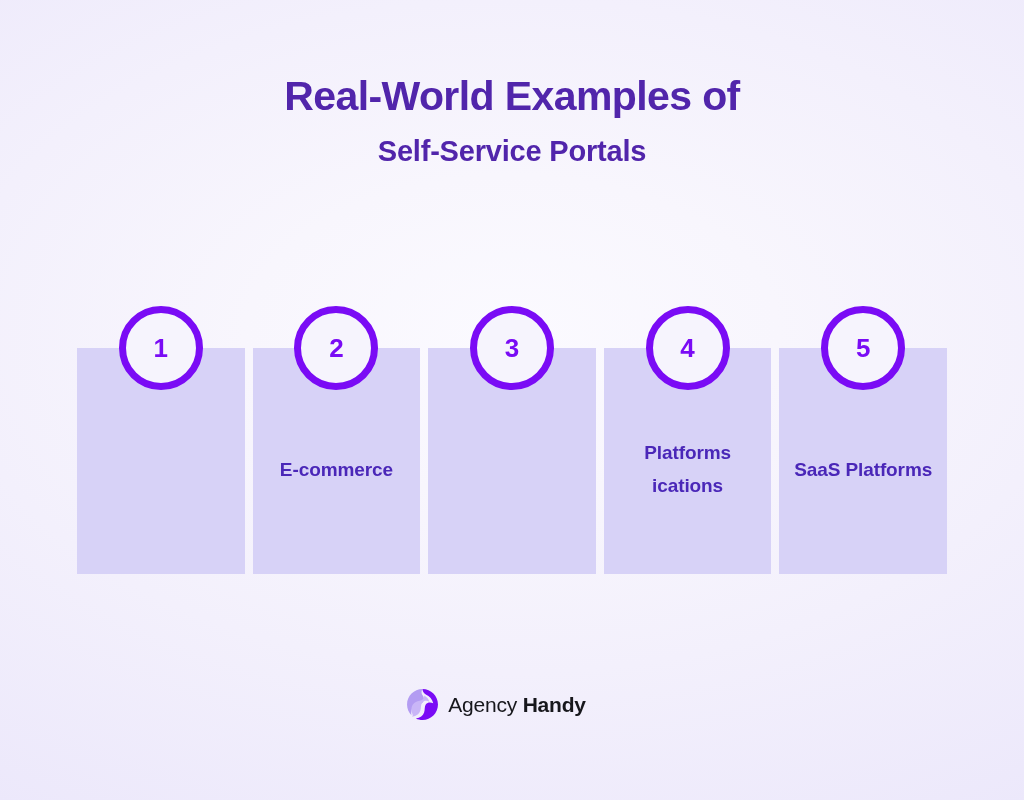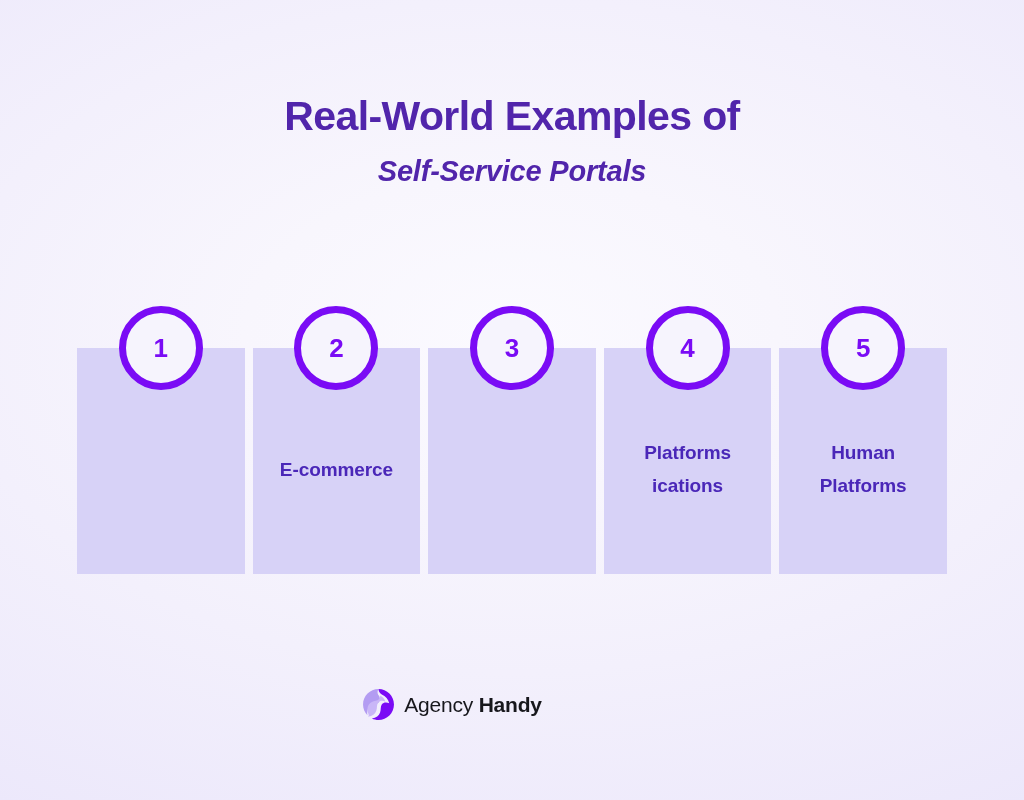--- a/index.html
+++ b/index.html
@@ -37,31 +37,29 @@
     width: 1024px;
     text-align: center;
   }
   .title-main {
     display: block;
     font-size: 41px;
     font-weight: bold;
     color: #5125ab;
     letter-spacing: -0.6px;
     line-height: 1.18;
-    margin-top: 20px;
   }
   .title-sub {
     display: block;
     margin-top: 14px;
     font-size: 29px;
     font-weight: bold;
     color: #5125ab;
     letter-spacing: -0.2px;
     line-height: 1.2;
-    font-style: italic;
   }
 
   
   .cards-row {
     position: absolute;
     left: 77px;
     top: 348px;
     width: 870px;
     height: 226px;
     display: flex;
@@ -112,20 +110,21 @@
   
   .footer-logo {
     position: absolute;
     left: 0;
     top: 688px;
     width: 904px;
     display: flex;
     align-items: center;
     justify-content: center;
     gap: 9px;
+    padding-left: 44px;
   }
   .logo-mark {
     width: 33px;
     height: 33px;
     display: block;
   }
   .logo-wordmark {
     font-size: 21px;
     line-height: 1;
     color: #17171c;
@@ -170,21 +169,21 @@
       <div class="card-badge">
         <span class="card-badge-num">4</span>
       </div>
       <div class="card-label">Platforms ications</div>
     </div>
 
     <div class="card">
       <div class="card-badge">
         <span class="card-badge-num">5</span>
       </div>
-      <div class="card-label">Human Platforms</div>
+      <div class="card-label">SaaS Platforms</div>
     </div>
 
   </div>
 
   <div class="footer-logo">
     <span>
       <svg class="logo-mark" viewBox="0 0 64 64" xmlns="http://www.w3.org/2000/svg" aria-hidden="true">
         <path d="M32 2C15.4 2 2 15.4 2 32c0 8.2 3.3 15.6 8.6 21 -1.6-8.6 1.1-15.6 7.2-19.2 5.6-3.3 11.6-2.2 15-6.3 3.4-4.1 2.2-10.3-1.7-14.7C30.4 10.2 29 6.6 32 2z" fill="#b39cf2"></path>
         <path d="M32 2c16.6 0 30 13.4 30 30 0 16.6-13.4 30-30 30 -4.6 0-8.9-1-12.8-2.9 8.3-1.2 13.8-5.5 15.9-11.6 2-5.9 0.4-11.6 3.5-15.8 3.1-4.2 9.3-4.6 14.2-1.9 -1.6-7.9-7-14.4-14.4-17.3C34.9 10.6 32 7 32 2z" fill="#7a0bf5"></path>
         <path d="M11 47c-1.6-8.6 1.1-15.6 7.2-19.2 5.6-3.3 11.6-2.2 15-6.3 1.6-1.9 2.3-4.4 2.2-7 4.7 2.6 8.3 6.9 10 12 -4.9-2.7-11.1-2.3-14.2 1.9 -3.1 4.2-1.5 9.9-3.5 15.8 -2.1 6.1-7.6 10.4-15.9 11.6C14.6 53.6 12.5 50.5 11 47z" fill="#c9b6f7"></path>

